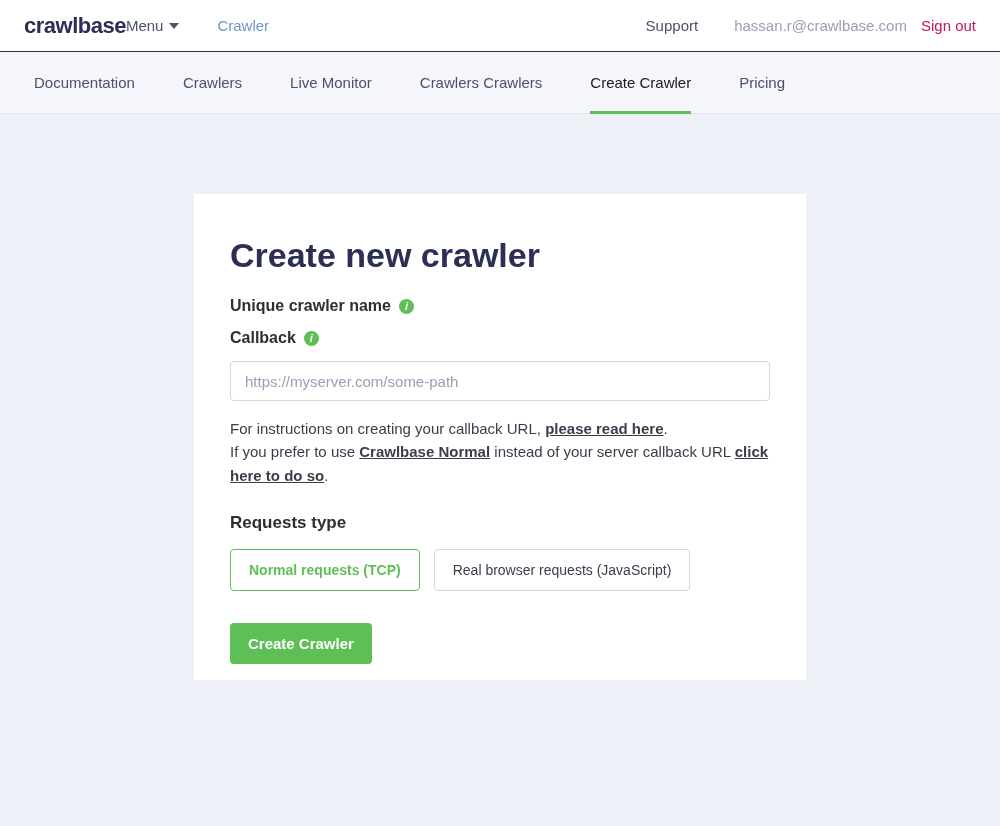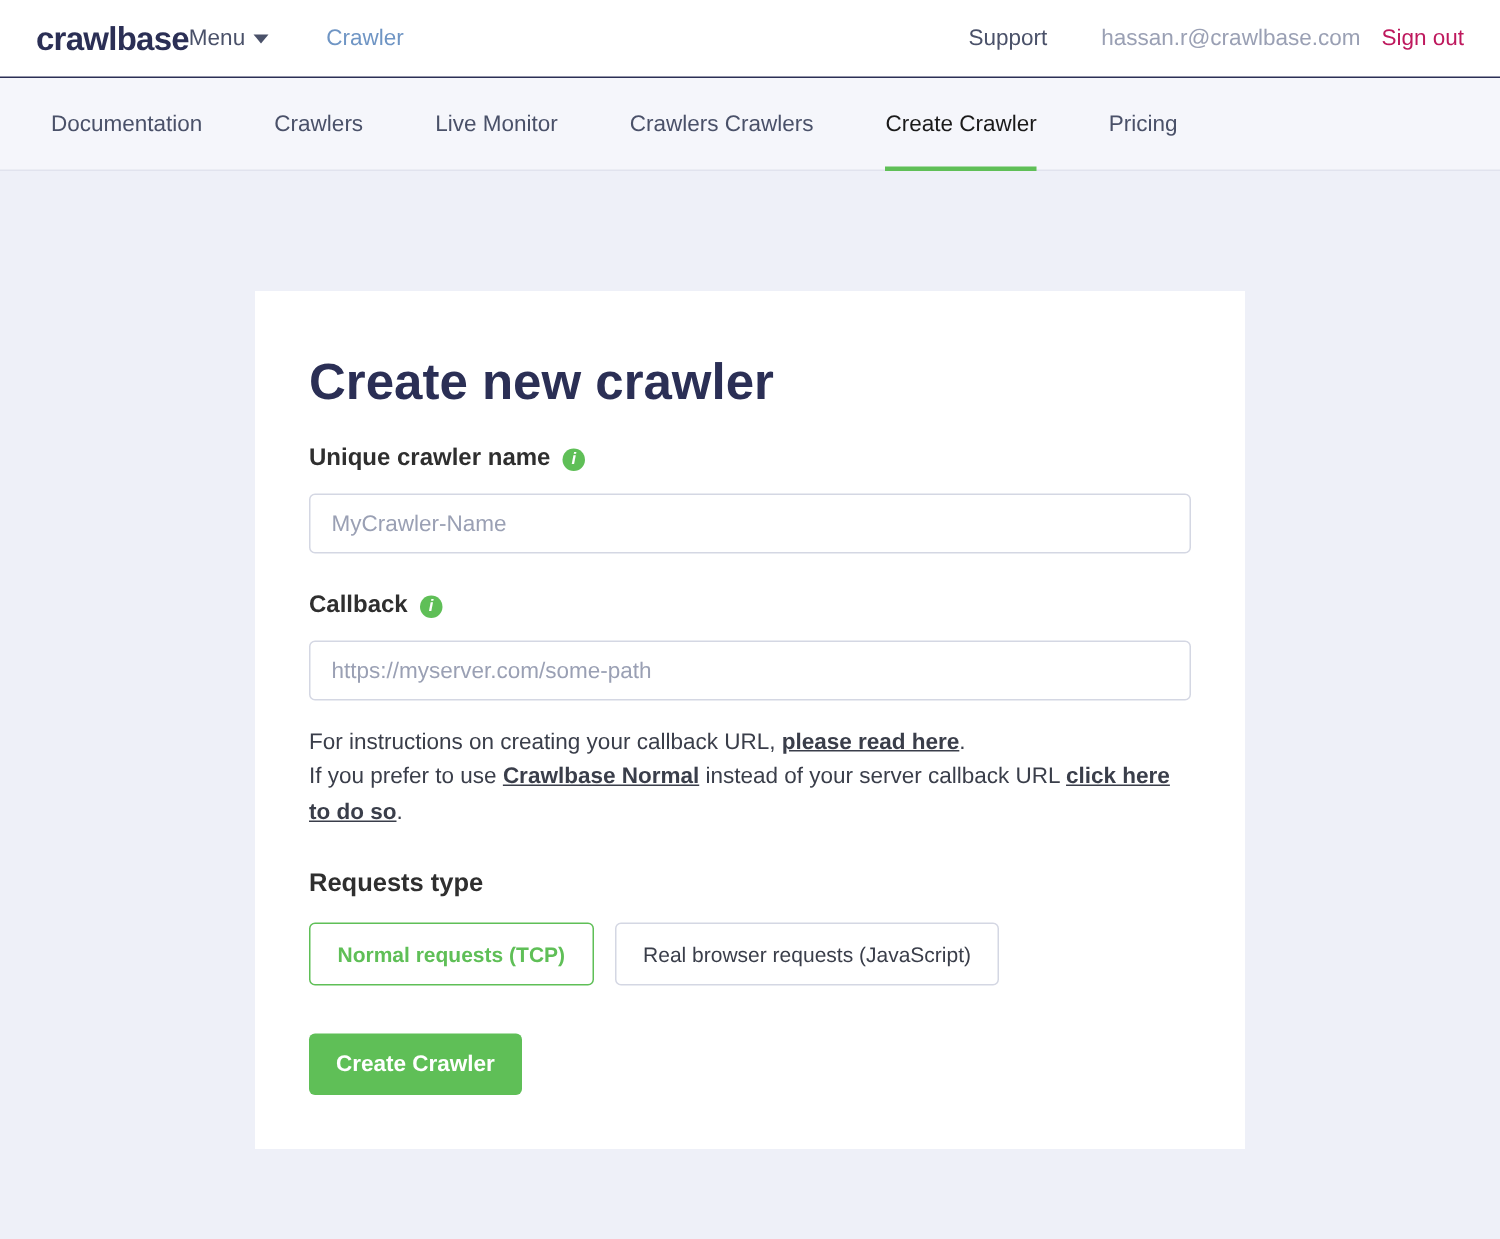--- a/index.html
+++ b/index.html
@@ -89,22 +89,22 @@
   height: 3px;
   background: #5fbf57;
 }
 .content-wrap {
   display: flex;
   justify-content: center;
   padding-top: 80px;
 }
 .card {
   background: #fff;
-  width: 660px;
-  padding: 42px 36px 36px 36px;
+  width: 612px;
+  padding: 42px 36px 16px 36px;
 }
 .card h1 {
   color: #2b2f55;
   font-size: 34px;
   font-weight: 700;
   margin-bottom: 22px;
 }
 .subtitle {
   color: #5a6070;
   font-size: 16px;
@@ -223,21 +223,20 @@
 </div>
 
 <div class="content-wrap">
   <div class="card">
     <h1>Create new crawler</h1>
 
     <div class="field-label">
       <span>Unique crawler name</span>
       <span class="info-icon">i</span>
     </div>
-    <input class="text-input" type="text" placeholder="MyCrawler-Name" style="">
 
     <div class="field-label">
       <span>Callback</span>
       <span class="info-icon">i</span>
     </div>
     <input class="text-input" type="text" placeholder="https://myserver.com/some-path" style="">
 
     <div class="help-text">
       <span>For instructions on creating your callback URL, </span><a class="underline-link">please read here</a><span>.</span><br>
       <span>If you prefer to use </span><span class="strong-link">Crawlbase Normal</span><span> instead of your server callback URL </span><a class="underline-link">click here to do so</a><span>.</span>

